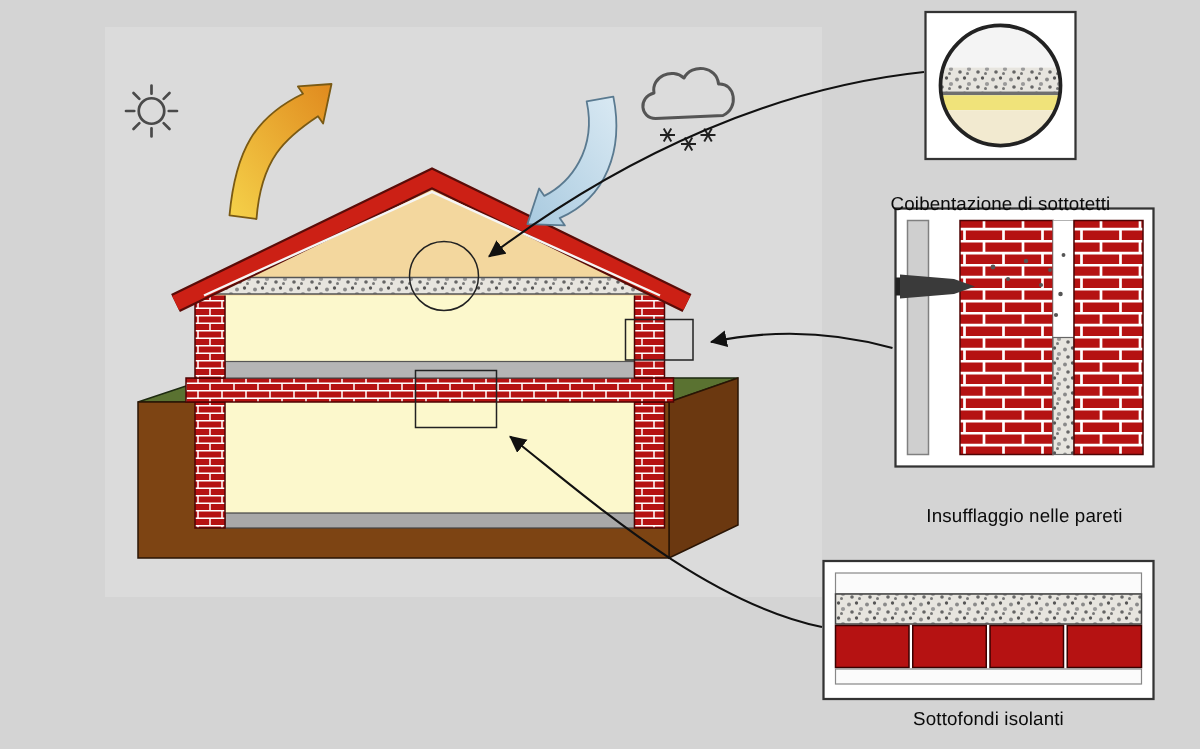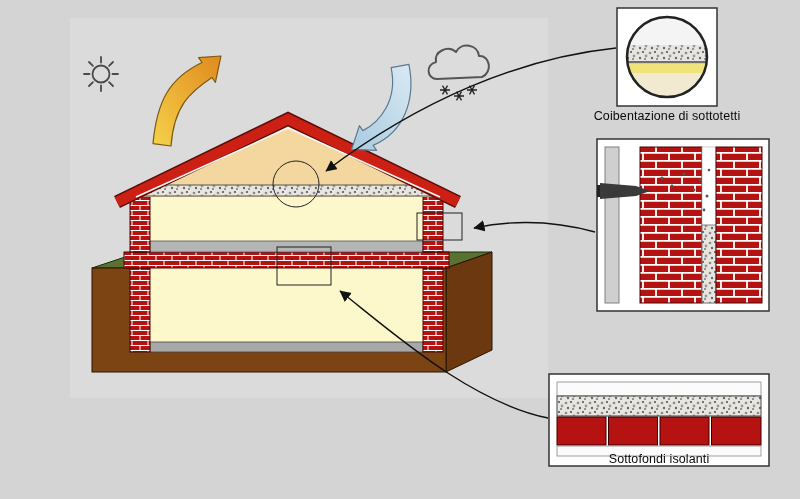--- a/index.html
+++ b/index.html
@@ -4,21 +4,21 @@
 <style>
   html,body{margin:0;padding:0;background:#d4d4d4;}
   .canvas{
     position:relative;width:800px;height:499px;overflow:hidden;
     background:#d4d4d4;
     font-family:"Liberation Sans", sans-serif;
   }
   .scene-svg{position:absolute;left:0;top:0;}
   .callout-label{
     position:absolute;width:190px;text-align:center;
-    font-size:12.5px;color:#0a0a0a;letter-spacing:.1px;line-height:1.1;
+    font-size:12.5px;color:#0a0a0a;letter-spacing:.1px;line-height:1.1;margin-top:20px;
   }
   #label-attic{left:572px;top:110px;}
   #label-walls{left:588px;top:318px;}
   #label-floor{left:564px;top:453px;}
 </style>
 </head>
 <body>
 
 <div class="canvas">
 
@@ -160,15 +160,16 @@
       <rect x="557" y="417" width="49" height="28" fill="#b51212"></rect>
       <rect x="608.5" y="417" width="49" height="28" fill="#b51212"></rect>
       <rect x="660" y="417" width="49" height="28" fill="#b51212"></rect>
       <rect x="711.5" y="417" width="49.5" height="28" fill="#b51212"></rect>
     </g>
     <rect x="557" y="446" width="204" height="10" fill="#fbfbfb" stroke="#888888" stroke-width="0.8"></rect>
   </g>
 </svg>
 
 <div class="callout-label" id="label-attic">Coibentazione di sottotetti</div>
+<div class="callout-label" id="label-walls">Insufflaggio nelle pareti</div>
 <div class="callout-label" id="label-floor">Sottofondi isolanti</div>
 
 </div>
 
 </body></html>

